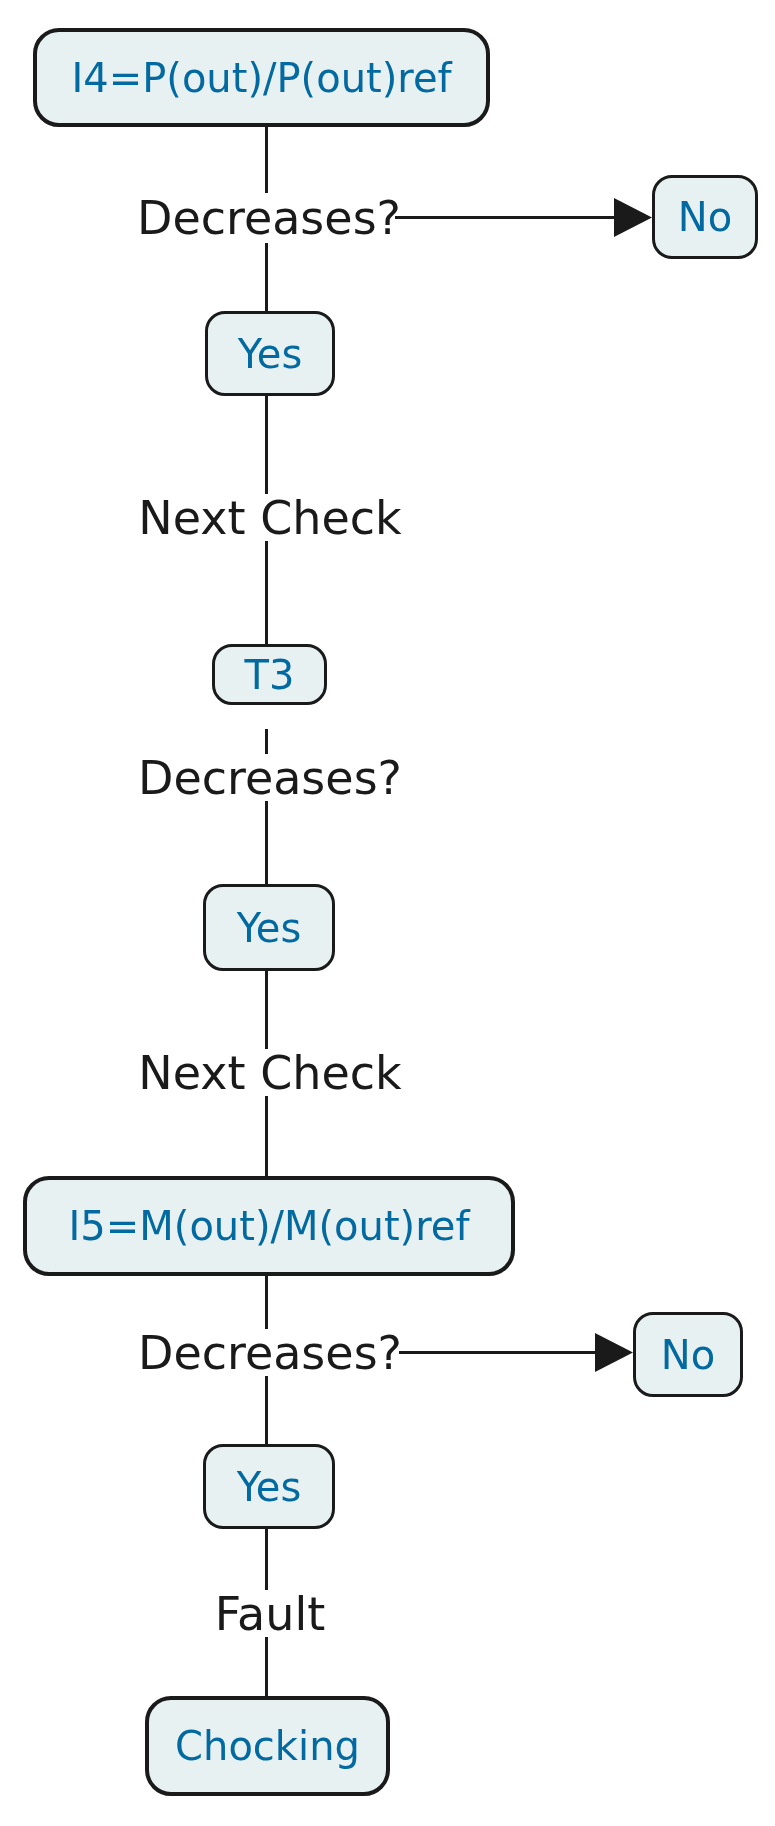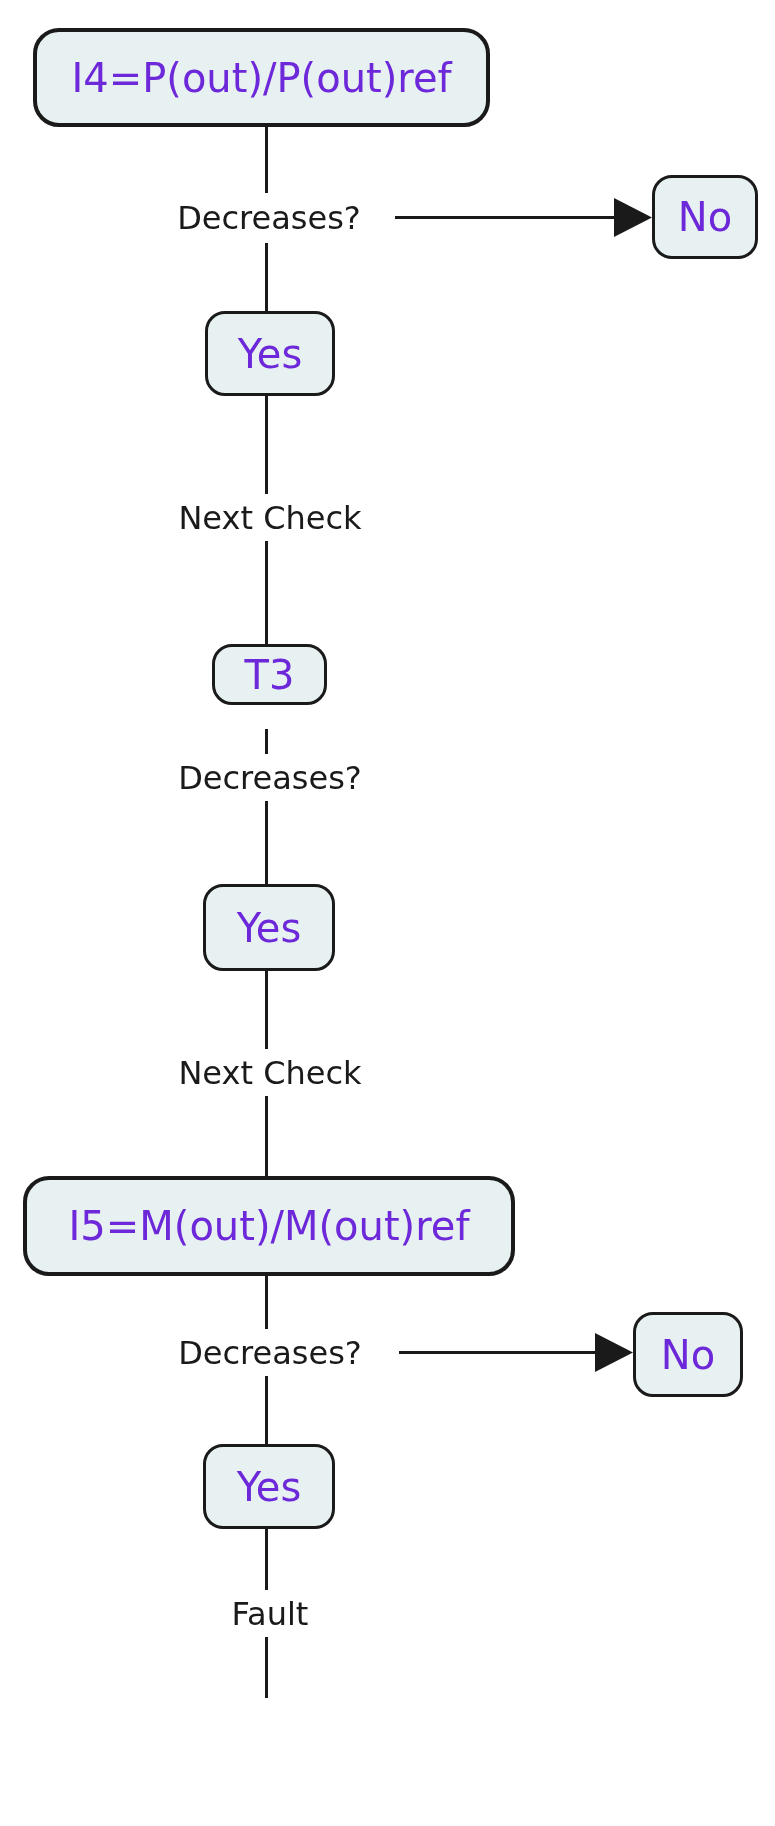--- a/index.html
+++ b/index.html
@@ -27,30 +27,30 @@
     box-sizing: border-box;
     background: #e7f1f1;
     border: 3px solid #1a1a1a;
     border-radius: 20px;
     display: flex;
     align-items: center;
     justify-content: center;
     font-size: 40px;
     line-height: 1;
     white-space: nowrap;
-    color: #6d28d9;
+    color: #0369a1;
   }
   .node.large {
     border-width: 4px;
     border-radius: 26px;
   }
   .edge-label {
     position: absolute;
     transform: translate(-50%, -50%);
-    font-size: 32px;
+    font-size: 46px;
     line-height: 1;
     white-space: nowrap;
     color: #1a1a1a;
   }
 </style>
 </head>
 <body>
 
 <div class="canvas">
 
@@ -107,20 +107,23 @@
   </div>
 
   <div class="node" style="left:633px; top:1312px; width:110px; height:85px;">
     <span>No</span>
   </div>
 
   <div class="node" style="left:203px; top:1444px; width:132px; height:85px;">
     <span>Yes</span>
   </div>
 
+  <div class="node large" style="left:145px; top:1696px; width:245px; height:100px;">
+    <span>Chocking</span>
+  </div>
 
   <div class="edge-label" style="left:269px; top:218px;">Decreases?</div>
 
   <div class="edge-label" style="left:270px; top:518px;">Next Check</div>
 
   <div class="edge-label" style="left:270px; top:778px;">Decreases?</div>
 
   <div class="edge-label" style="left:270px; top:1073px;">Next Check</div>
 
   <div class="edge-label" style="left:270px; top:1353px;">Decreases?</div>

